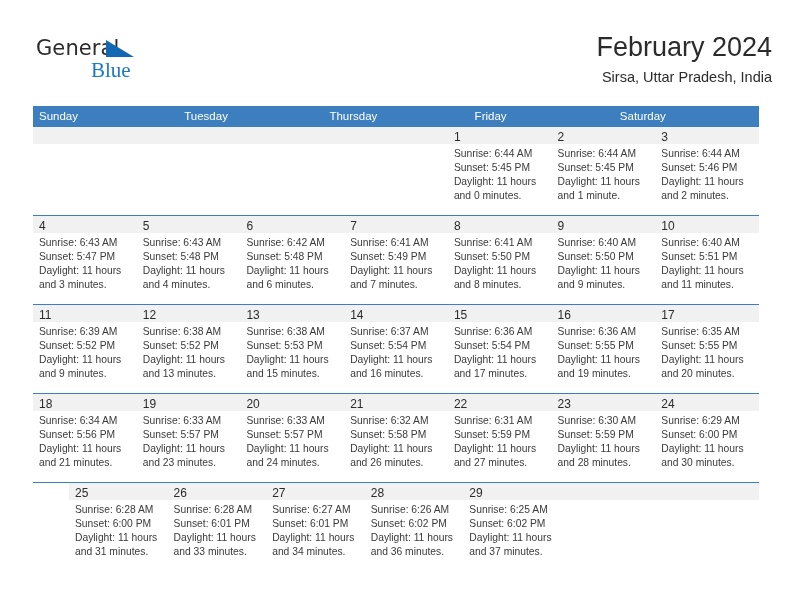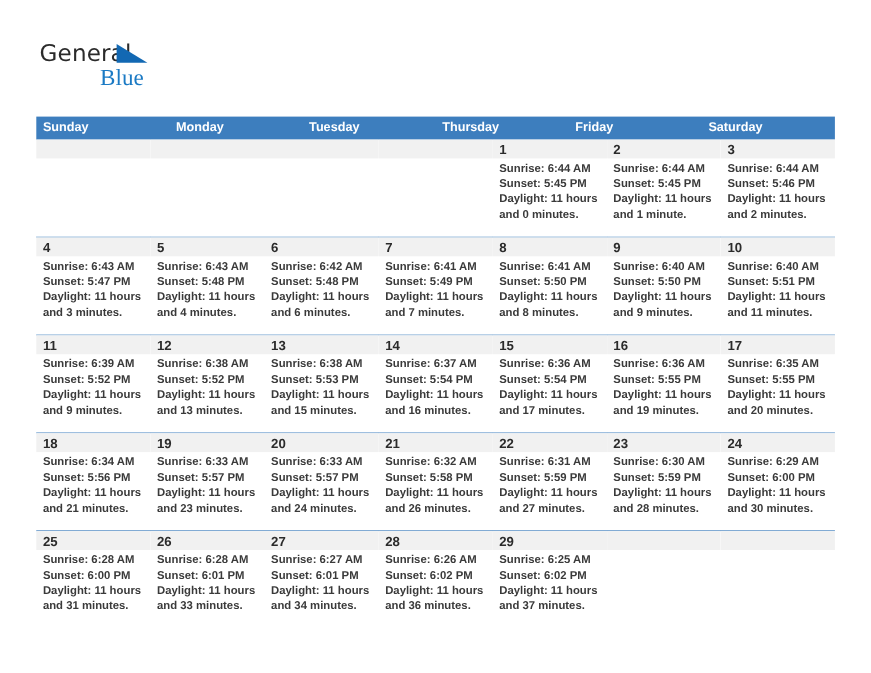--- a/index.html
+++ b/index.html
@@ -83,21 +83,20 @@
     white-space: nowrap;
     margin-top: 2px;
   }
 
   
   .calendar {
     position: absolute;
     left: 33px;
     top: 106px;
     width: 726px;
-    font-weight: bold;
   }
   .weekdays {
     display: flex;
     background: #3d7ebe;
     height: 21px;
   }
   .weekday {
     flex: 1 1 0;
     min-width: 0;
     color: #ffffff;
@@ -108,20 +107,21 @@
     white-space: nowrap;
   }
   .week {
     display: flex;
     height: 89px;
     border-bottom: 1.3px solid #3d7ebe;
     box-sizing: border-box;
   }
   .week.last {
     border-bottom: none;
+    margin-left: 36px;
   }
   .day {
     flex: 1 1 0;
     min-width: 0;
     box-sizing: border-box;
     position: relative;
     background: #ffffff;
   }
   .day-num-band {
     height: 17px;
@@ -153,27 +153,30 @@
 <div class="page">
 
   <div class="masthead">
 
     <div class="logo">
       <span class="logo-general">General</span>
       <span class="logo-tri"></span>
       <span class="logo-blue">Blue</span>
     </div>
 
+    <div class="title-block">
+      <div class="cal-title">February 2024</div>
+      <div class="cal-subtitle">Sirsa, Uttar Pradesh, India</div>
+    </div>
 
   </div>
 
   <div class="calendar">
     <div class="weekdays">
       <div class="weekday">Sunday</div>
-      <div class="weekday">Monday</div>
       <div class="weekday">Tuesday</div>
       <div class="weekday">Thursday</div>
       <div class="weekday">Friday</div>
       <div class="weekday">Saturday</div>
     </div>
     <div id="weeks-container">
         <div class="week">
           <div class="day empty">
             <div class="day-num-band"><span class="day-num"></span></div>
           </div>

